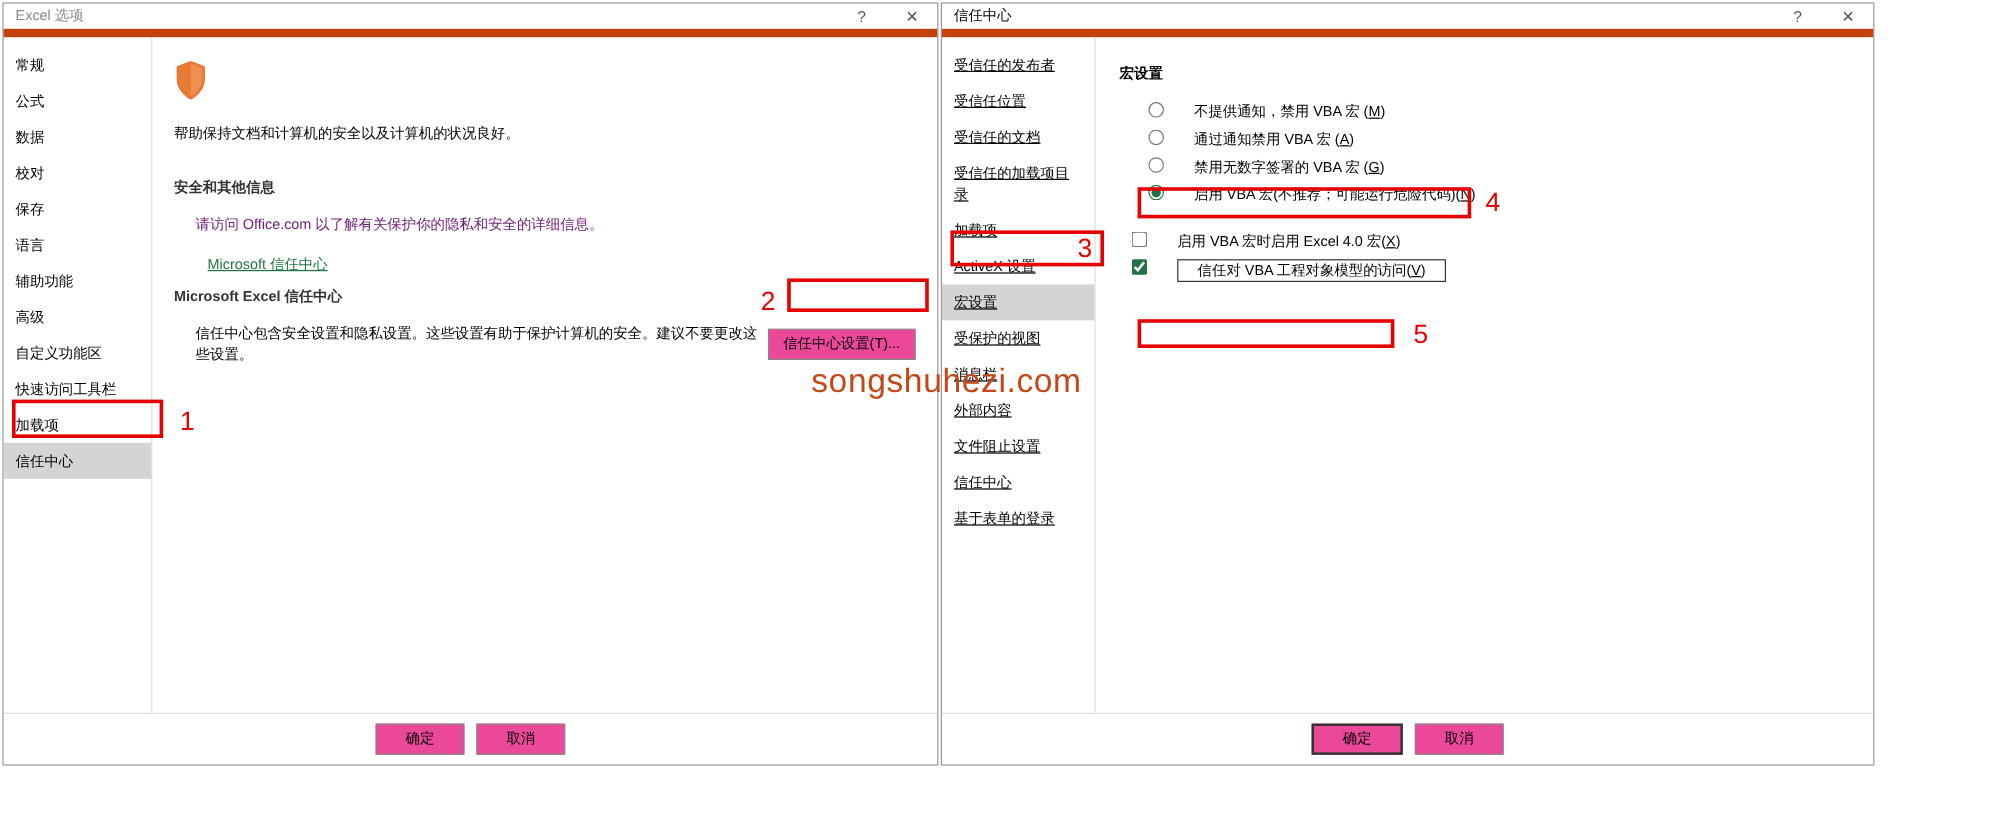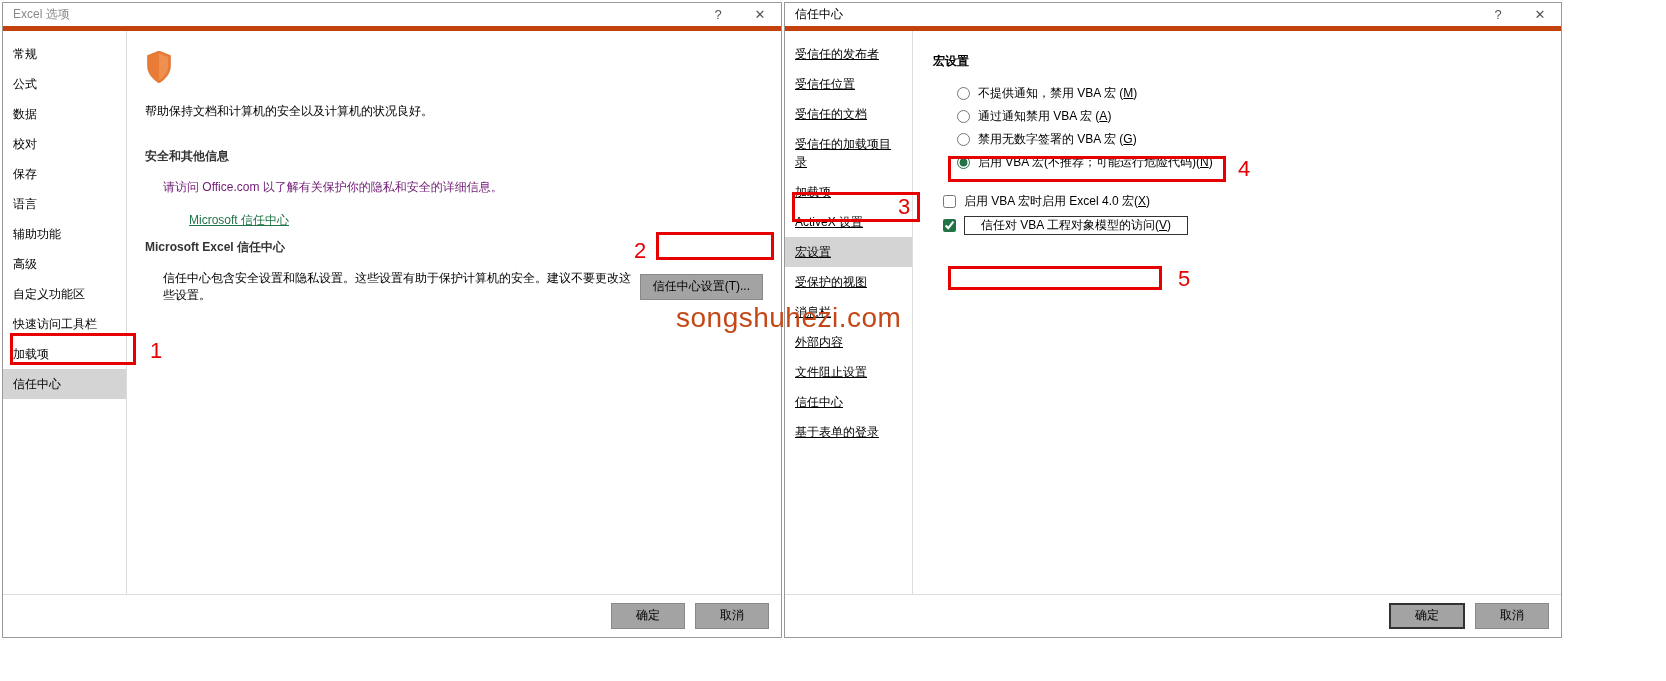--- a/index.html
+++ b/index.html
@@ -1,49 +1,49 @@
 <!DOCTYPE html>
 <html><head>
 <meta charset="utf-8">
 <style>
 * { box-sizing: border-box; margin: 0; padding: 0; font-family: "Microsoft YaHei", "Segoe UI", sans-serif; font-size: 12px; }
 body { background: #fff; width: 1666px; height: 681px; position: relative; overflow: hidden; }
 
 .dialog { position: absolute; background: #fff; border: 1px solid #999; display: flex; flex-direction: column; }
-.titlebar { display: flex; align-items: center; height: 28px; border-bottom: 5px solid #c2410c; padding-left: 10px; color: #888; }
+.titlebar { display: flex; align-items: center; height: 28px; border-bottom: 7px solid #c2410c; padding-left: 10px; color: #888; }
 .titlebar .title { flex: 1; }
 .titlebar .tb-btn { width: 42px; height: 28px; display: flex; align-items: center; justify-content: center; color: #555; font-size: 13px; cursor: pointer; }
 .dialog-body { flex: 1; display: flex; overflow: hidden; }
 .sidebar { width: 124px; border-right: 1px solid #ddd; padding: 8px 0; }
 .sidebar .item { padding: 6px 10px; color: #000; cursor: pointer; line-height: 1.5; }
 .sidebar .item.selected { background: #d4d4d4; }
 .content { flex: 1; padding: 14px 18px; overflow: auto; position: relative; }
 
 .header-row { display: flex; align-items: flex-start; gap: 14px; margin-bottom: 28px; margin-top: 6px; flex-direction: column; }
 .shield { width: 28px; height: 32px; flex-shrink: 0; }
 .header-text { padding-top: 6px; }
 
 .sec-title { font-weight: bold; color: #333; margin: 10px 0 14px 0; }
 .body-text { color: #701a75; margin: 6px 0 14px 0; padding-left: 18px; }
-.link { color: #217346; text-decoration: underline; cursor: pointer; display: inline-block; margin-left: 44px; margin-top: 2px; }
+.link { color: #217346; text-decoration: underline; cursor: pointer; display: inline-block; margin-left: 28px; margin-top: 2px; }
 
 .setting-row { display: flex; align-items: center; gap: 8px; padding-left: 18px; margin-top: 10px;}
 .setting-row .txt { flex: 1; }
 
-.btn { border: 1px solid #888; background: #a3a3a3; padding: 4px 12px; cursor: pointer; line-height: 1.3; }
+.btn { border: 1px solid #888; background: #ec4899; padding: 4px 12px; cursor: pointer; line-height: 1.3; }
 .btn.default { border: 2px solid #333; padding: 3px 24px; }
 
-.footer { border-top: 1px solid #ddd; padding: 8px 12px; display: flex; justify-content: flex-end; gap: 10px; }
+.footer { border-top: 1px solid #ddd; padding: 8px 12px; display: flex; justify-content: center; gap: 10px; }
 
 
 .dialog.right .sidebar { width: 128px; text-decoration: underline; }
 .dialog.right .titlebar { color: #000; }
 .dialog.right .content { padding: 14px 20px; }
 
-.radio-row, .check-row { display: flex; align-items: center; gap: 8px; padding: 3px 0 3px 24px; }
+.radio-row, .check-row { display: flex; gap: 25px; padding: 3px 0 3px 24px; }
 .radio-row input, .check-row input { width: 13px; height: 13px; accent-color: #217346; }
 .radio-row .u, .check-row .u { text-decoration: underline; }
 
 .sec-heading { font-weight: bold; margin: 8px 0 12px 0; }
 .sec-heading.mt { margin-top: 22px; }
 
 
 .anno { position: absolute; border: 3px solid #e60000; pointer-events: none; }
 .anno-num { position: absolute; color: #e60000; font-size: 22px; font-weight: normal; pointer-events: none; }
 .watermark { position: absolute; color: #c44817; font-size: 28px; letter-spacing: 0.5px; pointer-events: none; z-index: 50; }

